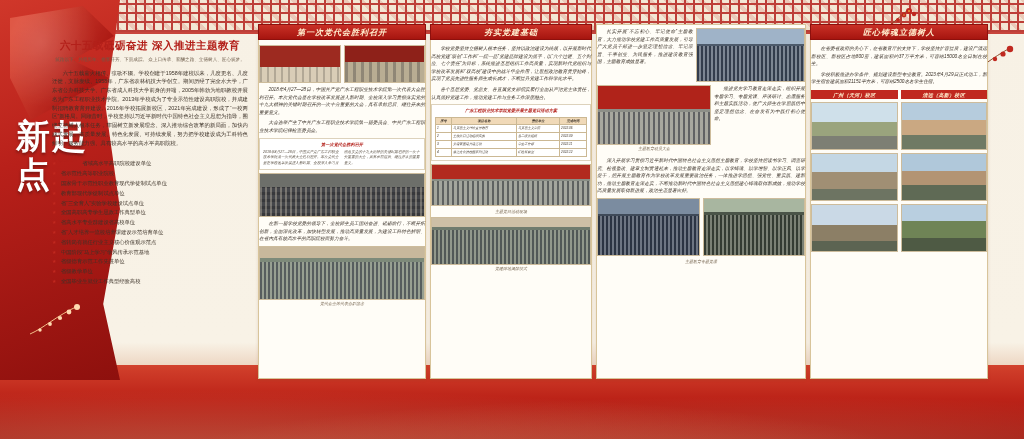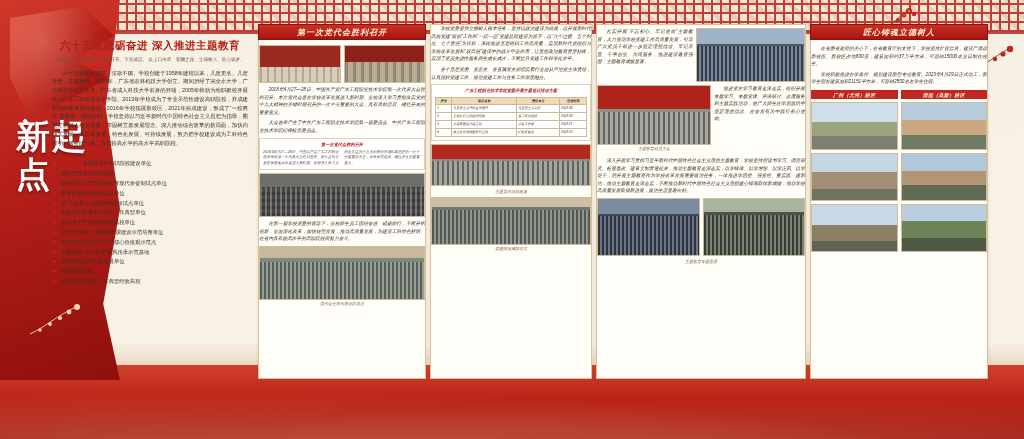--- a/index.html
+++ b/index.html
@@ -222,20 +222,21 @@
     </div>
     <div class="p-body">在新一届学校党委的领导下，全校师生员工团结奋进、砥砺前行，不断开拓创新，全面深化改革，加快转型发展，推动高质量发展，为建设工科特色鲜明、在省内具有较高水平的高职院校而努力奋斗。</div>
     <div class="photo" style="height:52px;margin-top:3px;">
       <div class="ph-in" style="background:linear-gradient(180deg,#c8b89c 0 22%,#7d8a7a 22% 100%);"></div>
       <div class="ph-in" style="top:28%;background:repeating-linear-gradient(90deg,rgba(40,40,60,.45) 0 2px,rgba(230,225,215,.25) 2px 4px);"></div>
     </div>
     <div class="cap">党代会全体代表合影留念</div>
   </div>
 
   <div class="panel col3">
+    <div class="p-head">夯实党建基础</div>
     <div class="p-body">学校党委坚持立德树人根本任务，坚持以政治建设为统领，以开展新时代高校党建“双创”工作和“一院一品”党建品牌建设为抓手，以“六个过硬、五个到位、七个责任”为目标，系统推进基层组织工作高质量，实现新时代党组织与学校改革发展和“双高校”建设中的战斗堡垒作用，让思想政治教育贯穿始终，实现了党员先进性服务师生成长成才，不断提升党建工作科学化水平。</div>
     <div class="p-body" style="margin-top:3px;">各个基层党委、党总支、各直属党支部切实履行全面从严治党主体责任，认真抓好党建工作，推动党建工作与业务工作深度融合。</div>
     <div class="docbox">
       <div class="dt">广东工程职业技术学院党委开展主题党日活动方案</div>
       <table class="tbl">
         <tbody>
             <tr>
           <th>序号</th>
           <th>项目名称</th>
           <th>责任单位</th>

